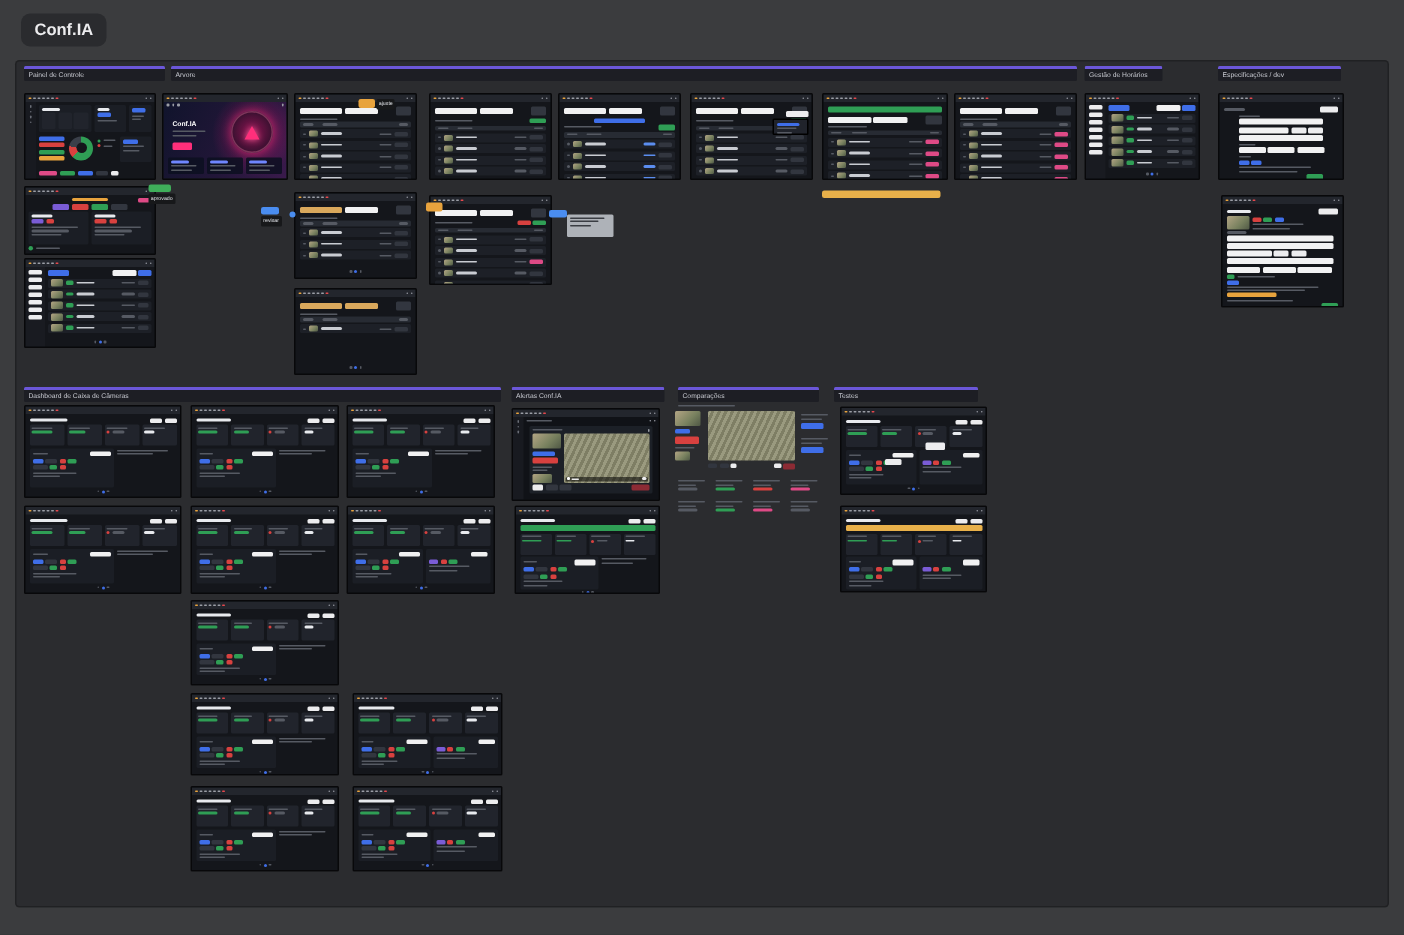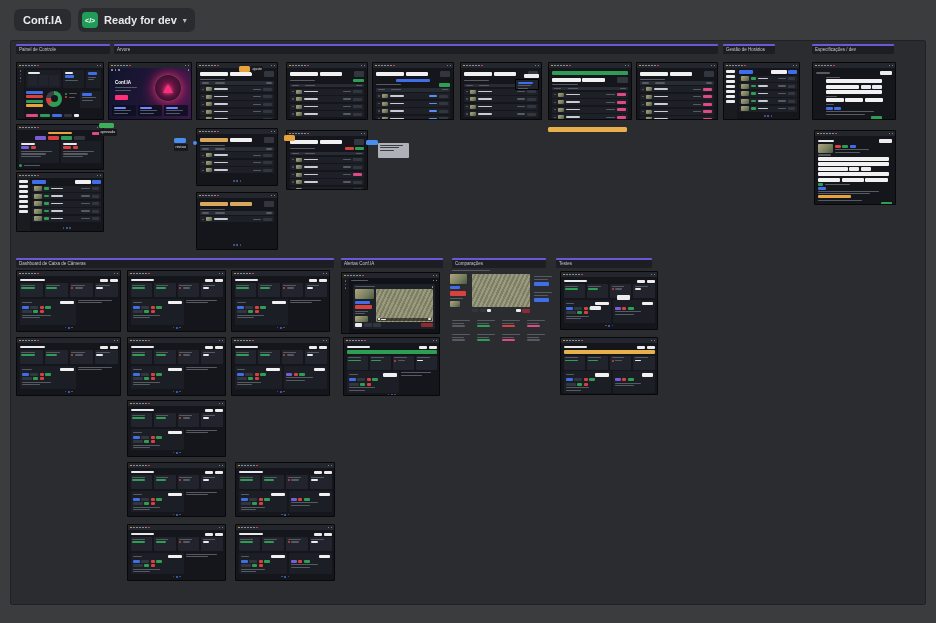--- a/index.html
+++ b/index.html
@@ -69,25 +69,20 @@
   .notebox{position:absolute;background:#aeb2b8;border-radius:1px;padding:1.5px;display:flex;flex-direction:column;gap:1.5px;}
   .notebox .lnd{background:#3a3d43;}
   .loose{position:absolute;}
 </style>
 </head>
 <body>
 
 <div class="stage">
   <div class="topbar">
     <div class="filetab">Conf.IA</div>
-    <div class="statuspill">
-      <span class="devicon">&lt;/&gt;</span>
-      <span class="statuslabel">Ready for dev</span>
-      <span class="chev">▾</span>
-    </div>
   </div>
   <div class="canvasbg"></div>
   <div id="canvas">
       <div class="sectionbar" style="left:16px;top:44px;width:94px">Painel de Controle</div>
       <div class="sectionbar" style="left:114px;top:44px;width:604px">Arvore</div>
       <div class="sectionbar" style="left:723px;top:44px;width:52px">Gestão de Horários</div>
       <div class="sectionbar" style="left:812px;top:44px;width:82px">Especificações / dev</div>
       <div class="sectionbar" style="left:16px;top:258px;width:318px">Dashboard de Caixa de Câmeras</div>
       <div class="sectionbar" style="left:341px;top:258px;width:102px">Alertas Conf.IA</div>
       <div class="sectionbar" style="left:452px;top:258px;width:94px">Comparações</div>

